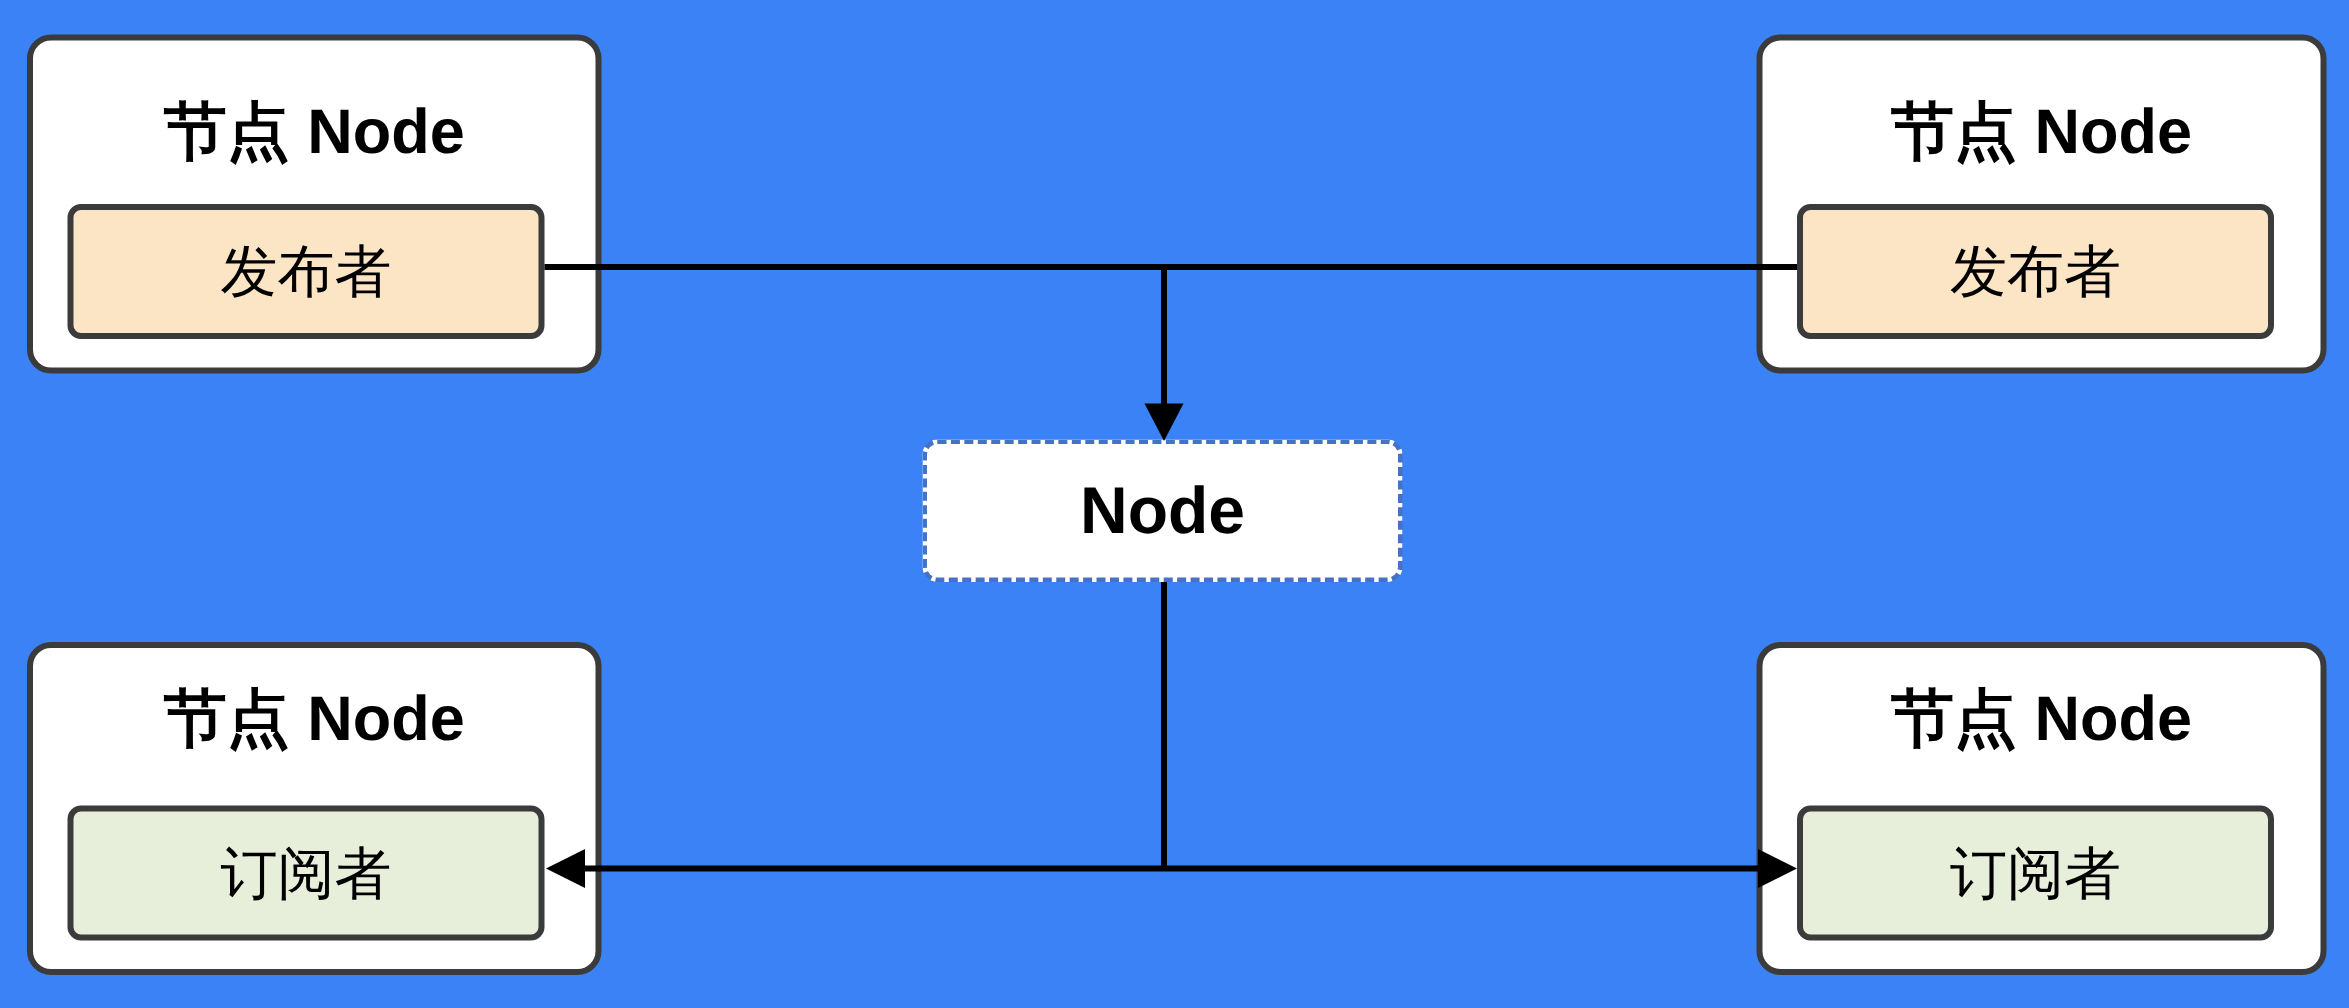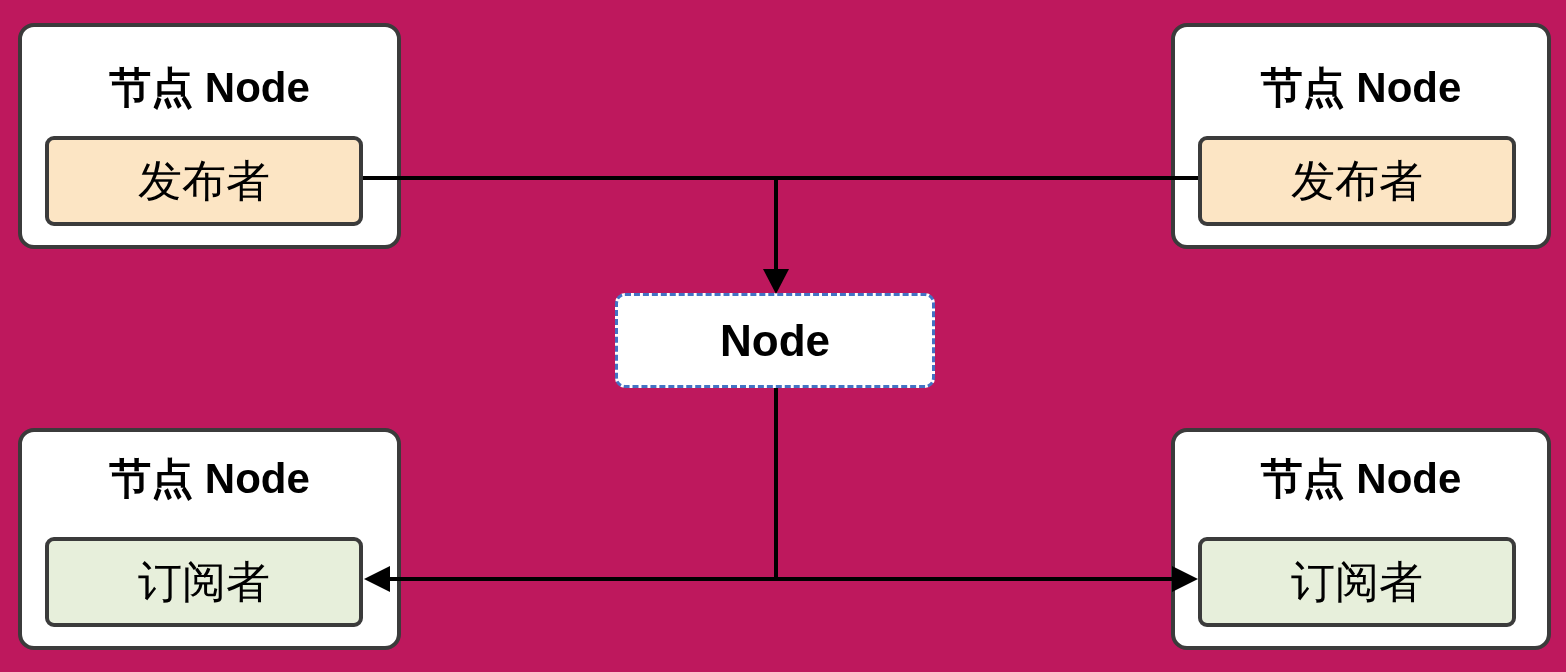--- a/index.html
+++ b/index.html
@@ -5,21 +5,21 @@
   html, body {
     margin: 0;
     padding: 0;
     background: #ffffff;
     font-family: "Liberation Sans", "DejaVu Sans", sans-serif;
   }
   .canvas {
     position: relative;
     width: 1566px;
     height: 672px;
-    background: #be185d;
+    background: #3b82f6;
     overflow: hidden;
   }
   .connectors {
     position: absolute;
     left: 0;
     top: 0;
     width: 1566px;
     height: 672px;
     pointer-events: none;
     z-index: 5;
@@ -53,21 +53,21 @@
     position: absolute;
     left: 23px;
     width: 318px;
     height: 90px;
     box-sizing: border-box;
     border: 4px solid #3b3b3b;
     border-radius: 9px;
     display: flex;
     align-items: center;
     justify-content: center;
-    font-size: 44px;
+    font-size: 38px;
     color: #000000;
   }
   .pos-tl .inner, .pos-tr .inner { top: 109px; }
   .pos-bl .inner, .pos-br .inner { top: 105px; }
   .publisher  { background: #fce5c4; }
   .subscriber { background: #e7efdb; }
   .topic {
     position: absolute;
     left: 615px;
     top: 293px;

